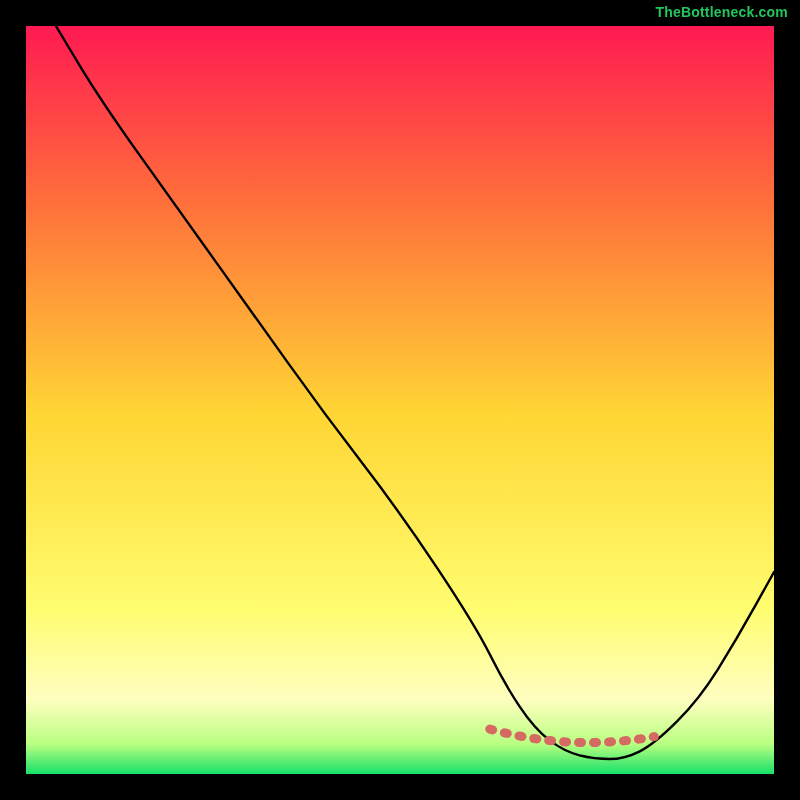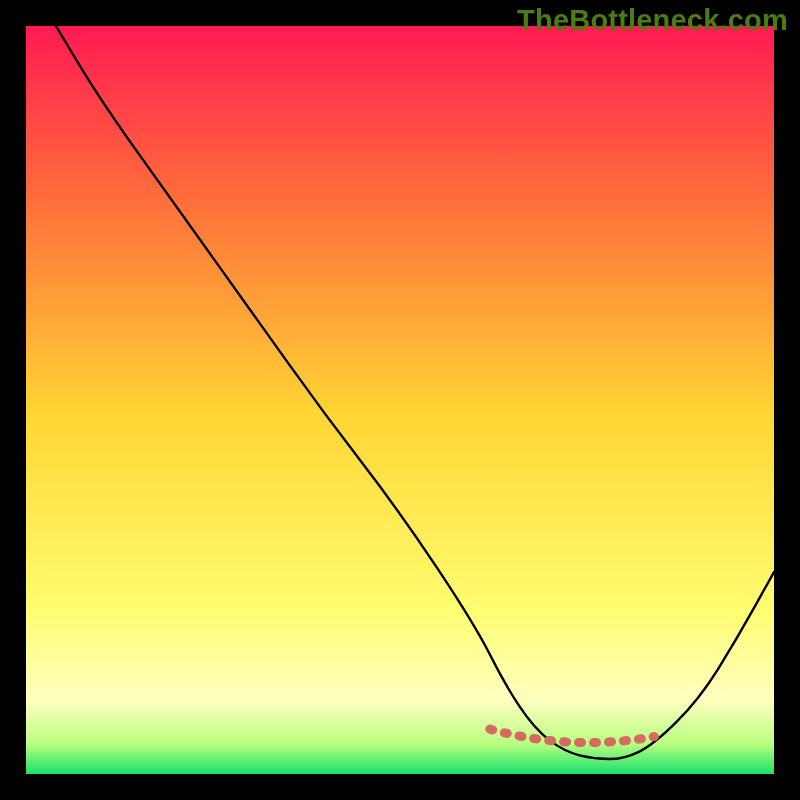--- a/index.html
+++ b/index.html
@@ -36,23 +36,23 @@
     left: 0;
     top: 0;
     width: 100%;
     height: 100%;
     pointer-events: none;
   }
   .watermark {
     position: absolute;
     top: 4px;
     right: 12px;
-    font-size: 29px;
+    font-size: 14px;
     font-weight: bold;
-    color: #4d7c0f;
+    color: #22c55e;
     letter-spacing: 0.2px;
   }
 </style>
 </head>
 <body>
 
 <div class="frame">
 
   <div class="plot-area">
 

